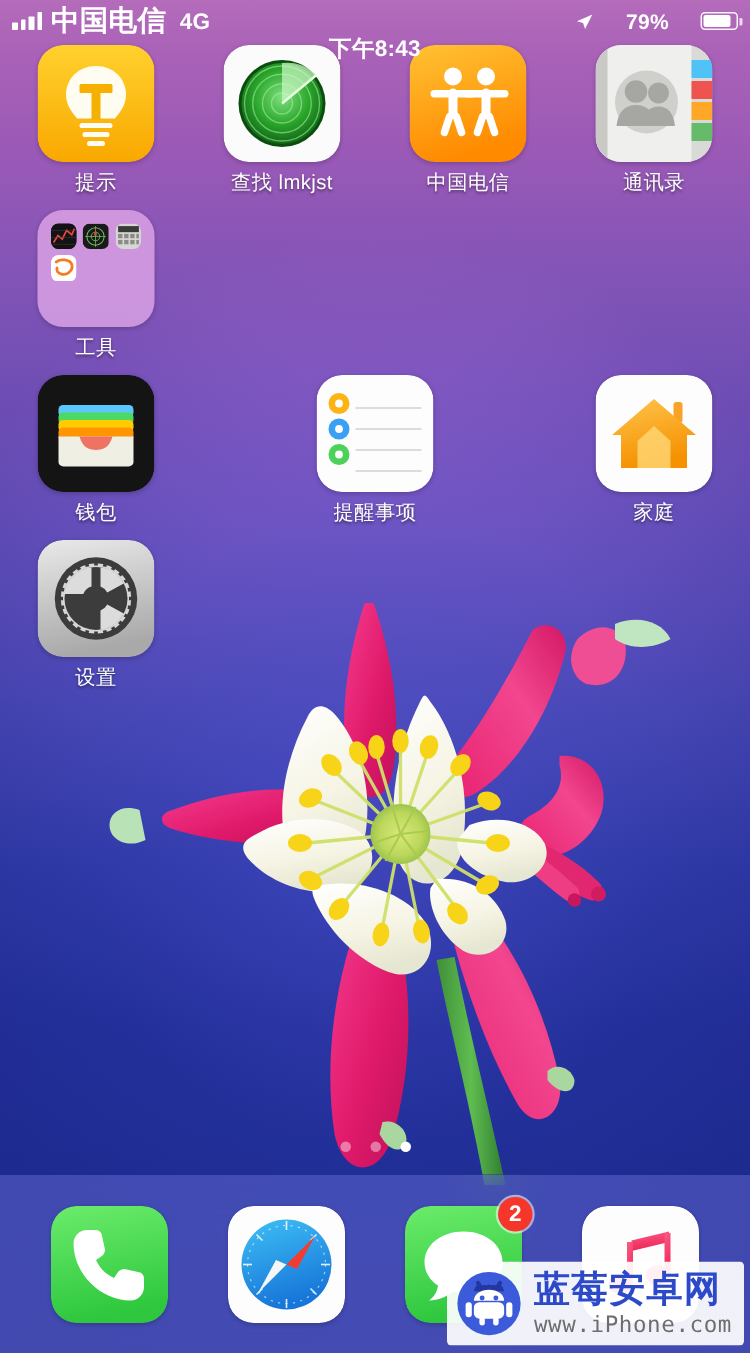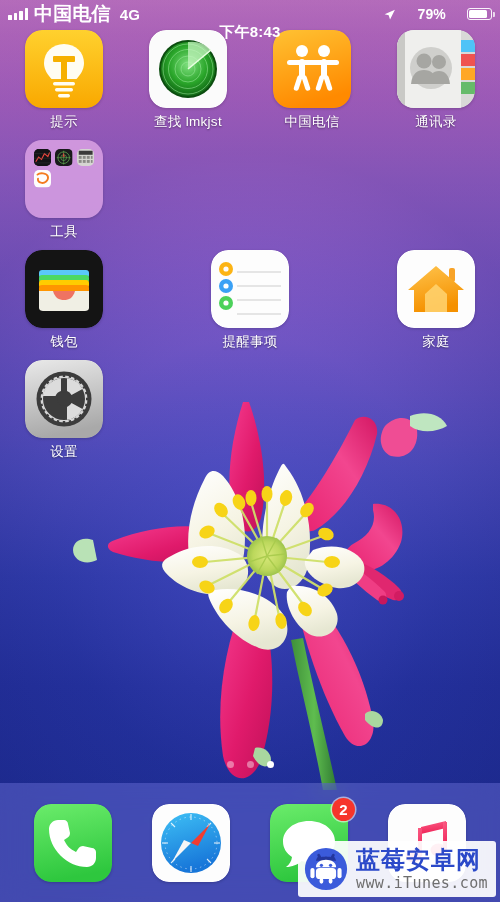--- a/index.html
+++ b/index.html
@@ -756,17 +756,17 @@
       <rect x="13" y="23" width="22" height="12" rx="4" fill="#ffffff"></rect>
       <circle cx="19" cy="20" r="1.8" fill="#3b5bdb"></circle>
       <circle cx="29" cy="20" r="1.8" fill="#3b5bdb"></circle>
       <rect x="7" y="23" width="4.5" height="11" rx="2.2" fill="#ffffff"></rect>
       <rect x="36.5" y="23" width="4.5" height="11" rx="2.2" fill="#ffffff"></rect>
       <rect x="17" y="34" width="4" height="6" rx="2" fill="#ffffff"></rect>
       <rect x="27" y="34" width="4" height="6" rx="2" fill="#ffffff"></rect>
     </svg>
     <div class="wm-text">
       <span class="wm-title">蓝莓安卓网</span>
-      <span class="wm-url">www.iTunes.com</span>
+      <span class="wm-url">www.iPhone.com</span>
     </div>
   </div>
 
 </div>
 
 </body></html>

